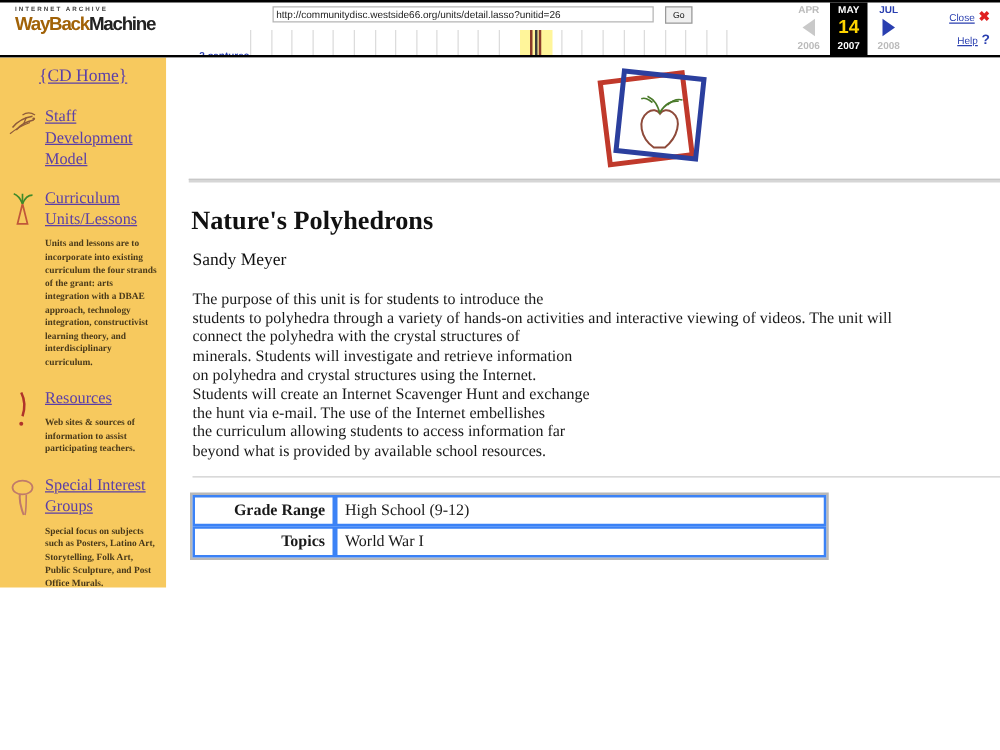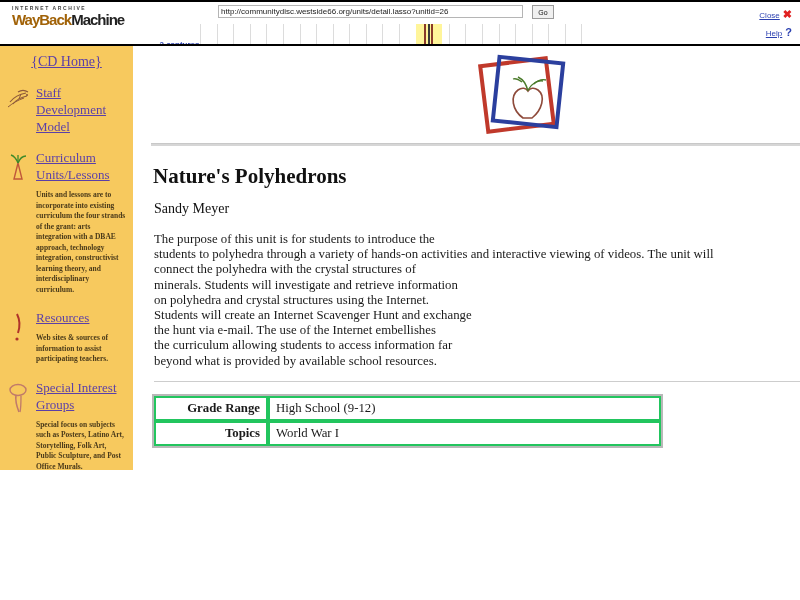--- a/index.html
+++ b/index.html
@@ -310,21 +310,21 @@
   }
   #detail-table {
     margin: 12px 0 0 19px;
     border-collapse: separate;
     border-spacing: 0;
     border: 2px solid #b8b8b8;
     width: 511px;
     background: #ffffff;
   }
   #detail-table td {
-    border: 2px solid #22c55e;
+    border: 2px solid #3b82f6;
     padding: 3px 6px;
     font-family: "Liberation Serif", serif;
     font-size: 12.8px;
     color: #1a1a1a;
     vertical-align: top;
     line-height: 15px;
     margin-top: 35px;
   }
   #detail-table td.lbl {
     font-weight: bold;
@@ -382,20 +382,37 @@
       <div class="wb-tick" style="left: 332px;"></div>
       <div class="wb-tick" style="left: 348px;"></div>
       <div class="wb-tick" style="left: 365px;"></div>
       <div class="wb-tick" style="left: 381px;"></div>
       <div class="wb-highlight" style="left: 216px; width: 26px; background: rgb(255, 245, 154);"></div>
       <div class="wb-cap-mark" style="left: 224px; background: rgb(138, 58, 42);"></div>
       <div class="wb-cap-mark" style="left: 228px; background: rgb(58, 58, 58);"></div>
       <div class="wb-cap-mark" style="left: 231px; background: rgb(138, 58, 42);"></div>
     </div>
 
+  <div id="wb-datenav">
+    <div class="dn-col prev">
+      <div class="dn-mon">APR</div>
+      <div class="arrow-l"></div>
+      <div class="dn-yr">2006</div>
+    </div>
+    <div class="dn-col cur">
+      <div class="dn-mon">MAY</div>
+      <div class="dn-day">14</div>
+      <div class="dn-yr">2007</div>
+    </div>
+    <div class="dn-col next">
+      <div class="dn-mon">JUL</div>
+      <div class="arrow-r"></div>
+      <div class="dn-yr">2008</div>
+    </div>
+  </div>
 
   <div id="wb-close-help">
     <div class="ch-row">
       <a href="#">Close</a><span class="x-mark">✖</span>
     </div>
     <div class="ch-row">
       <a href="#">Help</a><span class="q-mark">?</span>
     </div>
   </div>
 </div>

